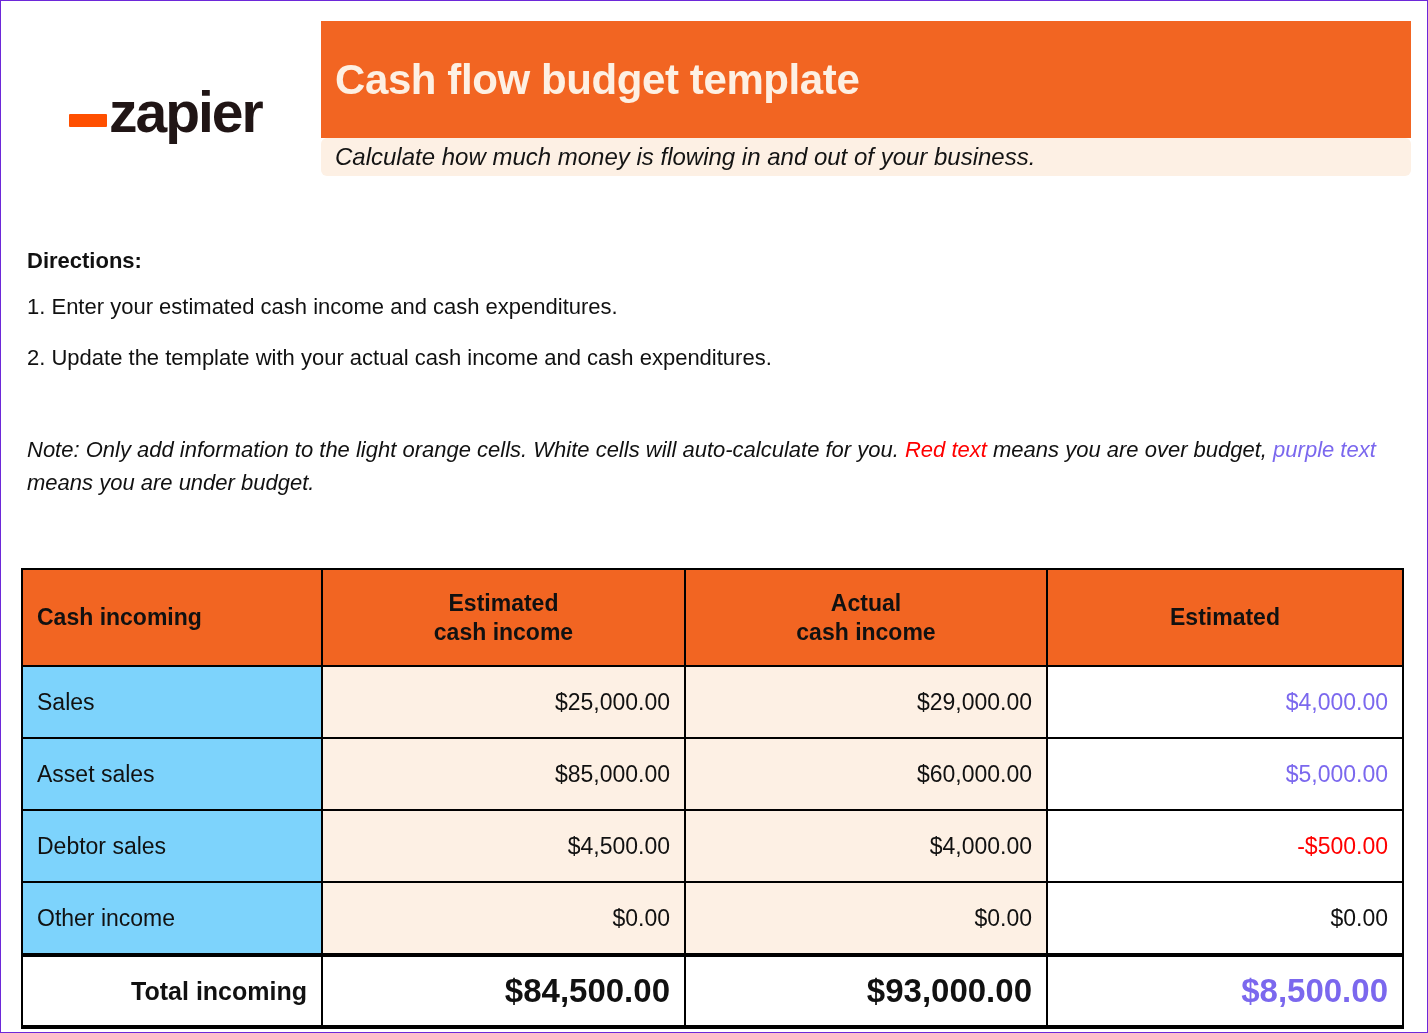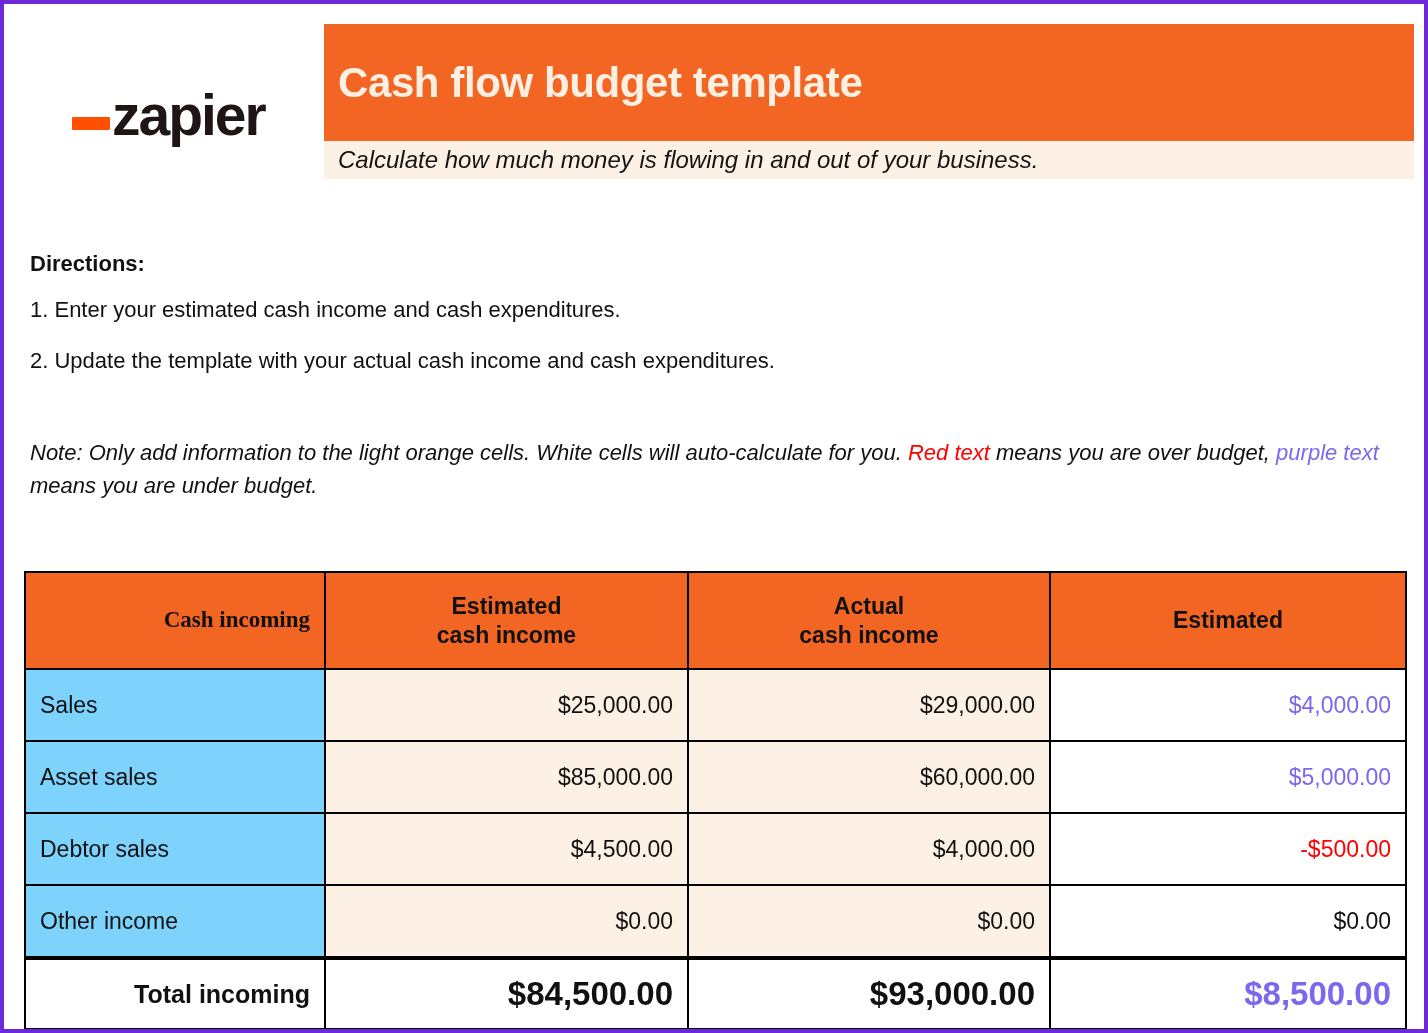--- a/index.html
+++ b/index.html
@@ -12,21 +12,21 @@
     height: 1033px;
     font-family: "Liberation Sans", sans-serif;
     -webkit-font-smoothing: antialiased;
   }
 
   .page {
     position: relative;
     box-sizing: border-box;
     width: 1428px;
     height: 1033px;
-    border: 4px solid #6d28d9;
+    border: 1px solid #6d28d9;
     background: #ffffff;
     overflow: hidden;
   }
 
   
   .masthead {
     position: absolute;
     left: 0;
     top: 0;
     width: 1422px;
@@ -77,20 +77,21 @@
     white-space: nowrap;
   }
 
   .subtitle-bar {
     position: absolute;
     left: 320px;
     top: 137px;
     width: 1090px;
     height: 38px;
     background: #fdf0e4;
+    border-radius: 6px;
   }
   .subtitle-bar .subtitle-text {
     position: absolute;
     left: 14px;
     top: 50%;
     transform: translateY(-50%);
     font-size: 24px;
     font-style: italic;
     color: #141414;
     white-space: nowrap;
@@ -152,21 +153,21 @@
   .budget-table col.c-diff  { width: 356px; }
 
   thead th {
     background: #f26522;
     color: #fdf0e3;
     font-size: 23px;
     font-weight: 700;
     height: 95px;
     line-height: 1.25;
   }
-  th.h-label { text-align: right; font-family: Liberation Serif, serif; }
+  th.h-label { text-align: left; }
   th.h-center { text-align: center; }
 
   tbody tr.data-row td { height: 70px; }
   td.cell-label {
     background: #7dd3fc;
     text-align: left;
     font-weight: 400;
   }
   td.cell-input {
     background: #fdf0e4;

